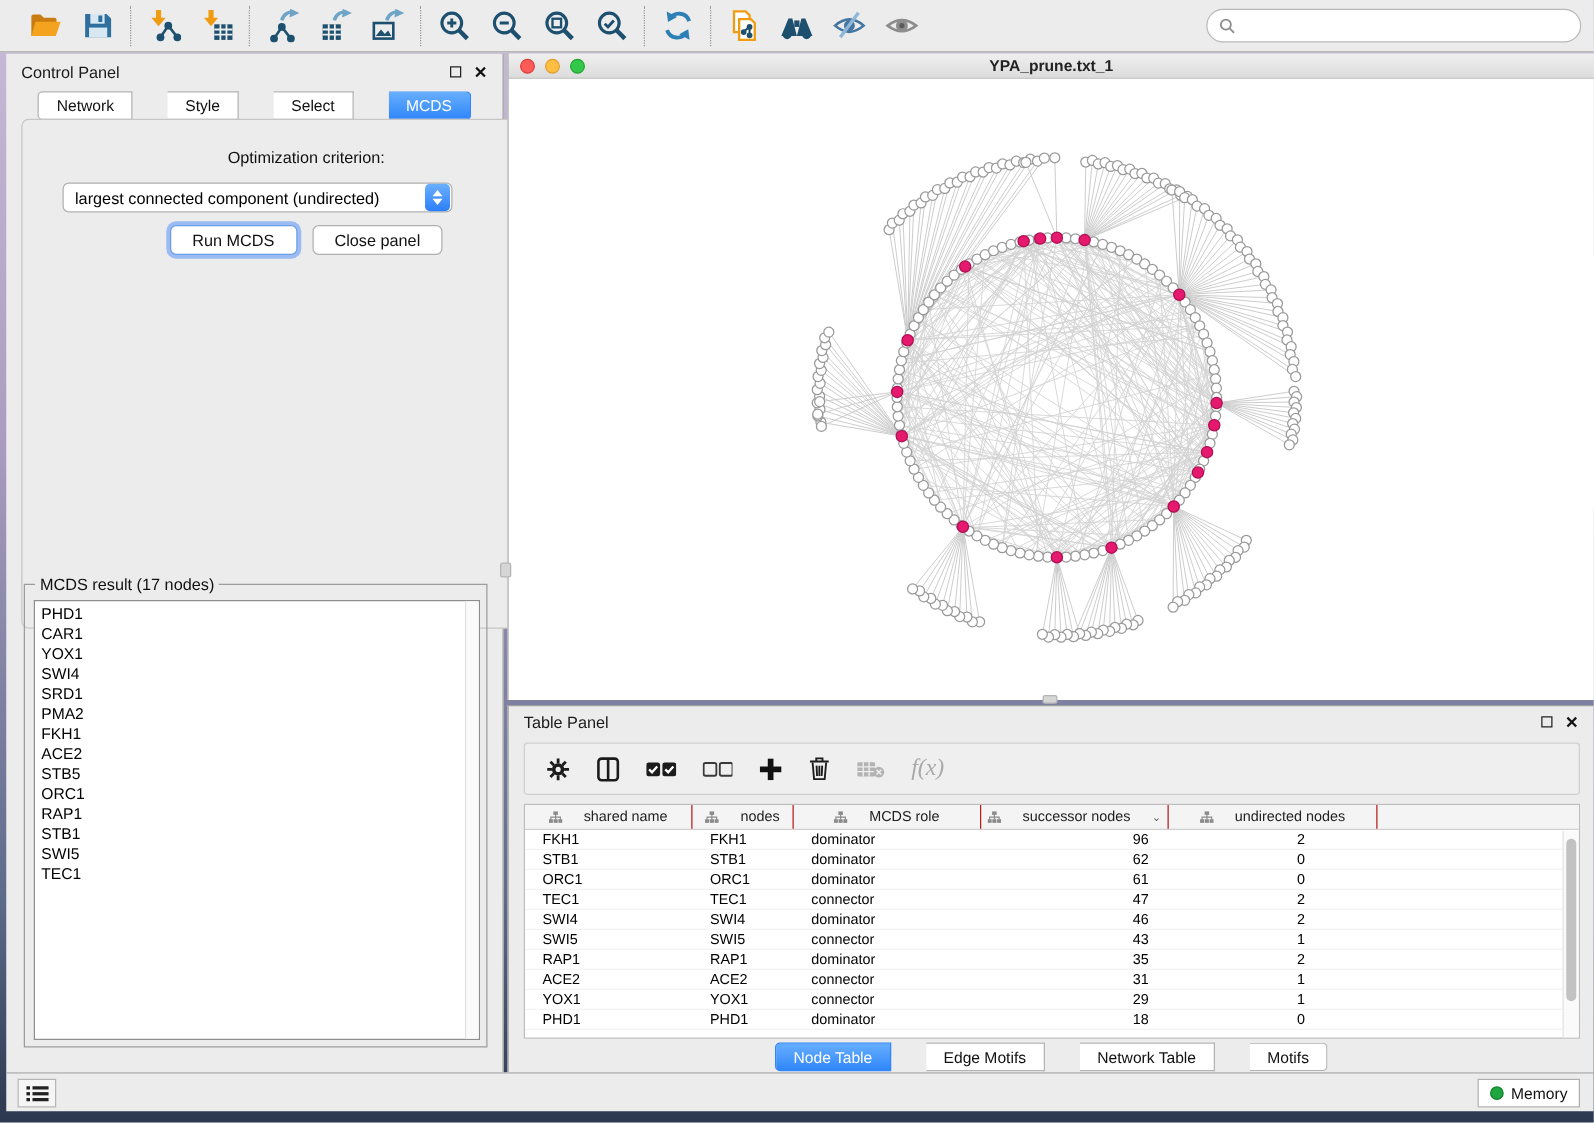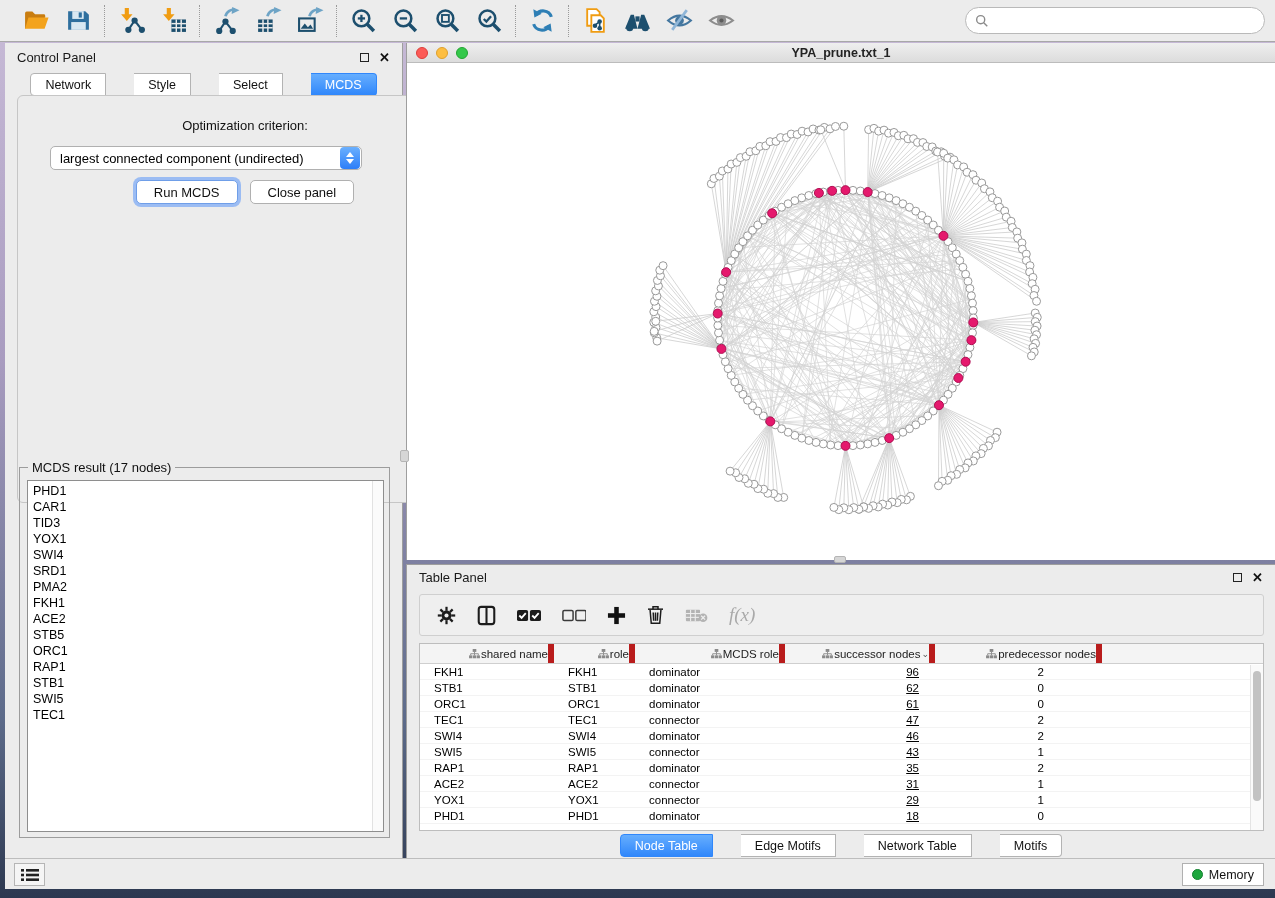--- a/index.html
+++ b/index.html
@@ -82,28 +82,28 @@
   .table-panel { position:absolute; left:406px; top:564px; width:869px; height:294px; background:#ececec;
                  border-left:1px solid #9e9e9e; border-top:1px solid #9e9e9e; }
   .tp-header { padding:5px 12px 0 12px; }
   .tp-toolbar { position:absolute; left:12px; top:29px; width:845px; height:42px; background:#efefef;
                 border:1px solid #cfcfcf; border-radius:3px; display:flex; align-items:center; gap:21px; padding-left:17px; }
   .tp-toolbar svg { display:block; }
   .fx-label { font-family:"Liberation Serif", serif; font-style:italic; font-size:19px; color:#a9a9a9; }
   .node-table { position:absolute; left:12px; top:78px; width:845px; height:188px; background:#fff;
                 border:1px solid #bdbdbd; overflow:hidden; }
   .nt-headrow { display:flex; height:20px; background:#f4f4f4; border-bottom:1px solid #cfcfcf; }
-  .nt-hcell { display:flex; align-items:center; justify-content:flex-end; gap:1px; font-size:11.5px; color:#222;
-              border-right:6px solid #b91c1c; height:100%; }
+  .nt-hcell { display:flex; align-items:center; justify-content:center; gap:17px; font-size:11.5px; color:#222;
+              border-right:1px solid #b91c1c; height:100%; }
   .nt-hcell svg { width:11px; height:10px; flex:0 0 auto; }
   .sort-chev { font-size:9px; color:#555; }
   .nt-row { display:flex; height:16px; align-items:center; border-bottom:1px solid #f3f3f3; }
   .nt-cell { font-size:11.5px; color:#000; white-space:nowrap; overflow:hidden; }
   .nt-cell.al { padding-left:14px; text-align:left; }
-  .nt-cell.ar1 { text-align:right; padding-right:16px;text-decoration:underline; }
+  .nt-cell.ar1 { text-align:right; padding-right:16px; }
   .nt-cell.ar2 { text-align:right; padding-right:58px; }
   .nt-scroll { position:absolute; right:0; top:21px; bottom:0; width:13px; background:#fafafa; border-left:1px solid #e4e4e4; }
   .nt-thumb { position:absolute; left:2px; right:2px; top:6px; height:130px; background:#c2c2c2; border-radius:5px; }
   .tp-tabs { position:absolute; left:0; top:269px; width:100%; display:flex; justify-content:center; }
 
   
   .status-bar { position:absolute; left:5px; top:858px; width:1270px; height:31px; background:#ececec;
                 border-top:1px solid #bdbdbd; }
   .list-btn { position:absolute; left:9px; top:4px; width:31px; height:23px; background:#f5f5f5;
               border:1px solid #b5b5b5; display:flex; align-items:center; justify-content:center; }
@@ -361,21 +361,20 @@
       <div class="btn focused">Run MCDS</div>
       <div class="btn">Close panel</div>
     </div>
   </div>
   <div class="result-group">
     <span class="result-legend">MCDS result (17 nodes)</span>
     <div class="result-list">
       <div id="result-items" style="padding-top:2px;">
           <div class="result-item">PHD1</div>
           <div class="result-item">CAR1</div>
-          <div class="result-item">TID3</div>
           <div class="result-item">YOX1</div>
           <div class="result-item">SWI4</div>
           <div class="result-item">SRD1</div>
           <div class="result-item">PMA2</div>
           <div class="result-item">FKH1</div>
           <div class="result-item">ACE2</div>
           <div class="result-item">STB5</div>
           <div class="result-item">ORC1</div>
           <div class="result-item">RAP1</div>
           <div class="result-item">STB1</div>
@@ -1300,21 +1299,21 @@
                 <rect x="4" y="0" width="4" height="3.2"></rect>
                 <rect x="0" y="7" width="3.6" height="3.2"></rect>
                 <rect x="8.4" y="7" width="3.6" height="3.2"></rect>
                 <rect x="4.2" y="7" width="3.6" height="3.2"></rect>
               </g>
               <g stroke="#8a8a8a" stroke-width="1">
                 <path d="M6 3.2 V5.2 M1.8 7 V5.2 H10.2 V7 M6 5.2 V7" fill="none"></path>
               </g>
             </svg>
           </span>
-          <span>role</span>
+          <span>nodes</span>
         </div>
         <div class="nt-hcell" style="width: 150px;">
           <span style="display:flex;width:11px;height:10px">
             <svg viewBox="0 0 12 11">
               <g fill="#8a8a8a">
                 <rect x="4" y="0" width="4" height="3.2"></rect>
                 <rect x="0" y="7" width="3.6" height="3.2"></rect>
                 <rect x="8.4" y="7" width="3.6" height="3.2"></rect>
                 <rect x="4.2" y="7" width="3.6" height="3.2"></rect>
               </g>
@@ -1349,21 +1348,21 @@
                 <rect x="4" y="0" width="4" height="3.2"></rect>
                 <rect x="0" y="7" width="3.6" height="3.2"></rect>
                 <rect x="8.4" y="7" width="3.6" height="3.2"></rect>
                 <rect x="4.2" y="7" width="3.6" height="3.2"></rect>
               </g>
               <g stroke="#8a8a8a" stroke-width="1">
                 <path d="M6 3.2 V5.2 M1.8 7 V5.2 H10.2 V7 M6 5.2 V7" fill="none"></path>
               </g>
             </svg>
           </span>
-          <span>predecessor nodes</span>
+          <span>undirected nodes</span>
         </div>
       </div>
     <div id="nt-body">
         <div class="nt-row">
           <div class="nt-cell al" style="width: 134px;">FKH1</div>
           <div class="nt-cell al" style="width: 81px;">FKH1</div>
           <div class="nt-cell al" style="width: 150px;">dominator</div>
           <div class="nt-cell ar1" style="width: 150px;">96</div>
           <div class="nt-cell ar2" style="width: 167px;">2</div>
         </div>

